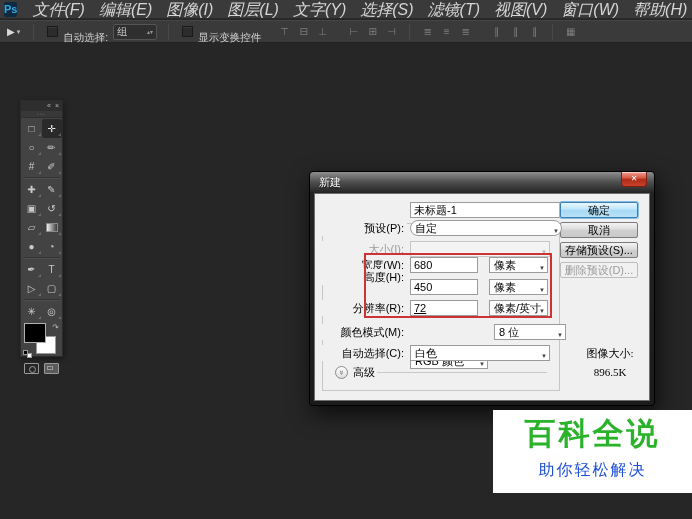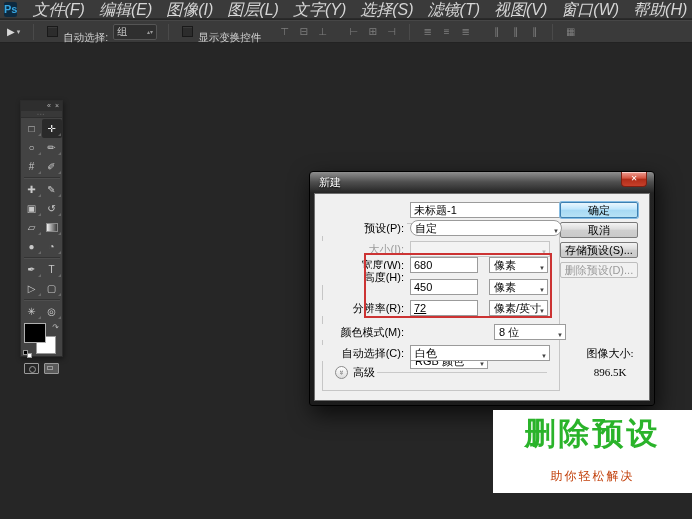--- a/index.html
+++ b/index.html
@@ -104,21 +104,21 @@
   .adv-btn span { display:inline-block; transform:rotate(90deg); }
   .adv-lbl { position:absolute; left:38px; top:172px; line-height:13px; }
   .adv-line { position:absolute; left:62px; top:178px; width:170px; height:1px; background:#c9c9c9; }
   .imgsize { position:absolute; left:250px; top:152px; width:90px; text-align:center;font-family:Liberation Serif, serif; }
   .imgsize .v { margin-top:5px; }
 
   
   .watermark { position:absolute; left:493px; top:410px; width:199px; height:83px; background:#fff;
     text-align:center; }
   .wm-title { margin-top:7px; font-size:31px; font-weight:bold; color:#2ab32a; letter-spacing:3px; line-height:34px; }
-  .wm-sub { margin-top:17px; font-size:12px; color:#c2410c; letter-spacing:2px; }
+  .wm-sub { margin-top:9px; font-size:16px; color:#1d4ed8; letter-spacing:2px; }
 </style>
 </head>
 <body>
 
 <div class="screen">
 
   <div class="menubar">
     <div class="ps-logo">Ps</div>
     <div class="menu-item">文件(F)</div>
     <div class="menu-item">编辑(E)</div>
@@ -303,17 +303,17 @@
       <div class="adv-line"></div>
 
       <div class="imgsize">
         <div>图像大小:</div>
         <div class="v">896.5K</div>
       </div>
     </div>
   </div>
 
   <div class="watermark">
-    <div class="wm-title">删除预设</div>
+    <div class="wm-title">百科全说</div>
     <div class="wm-sub">助你轻松解决</div>
   </div>
 
 </div>
 
 </body></html>

